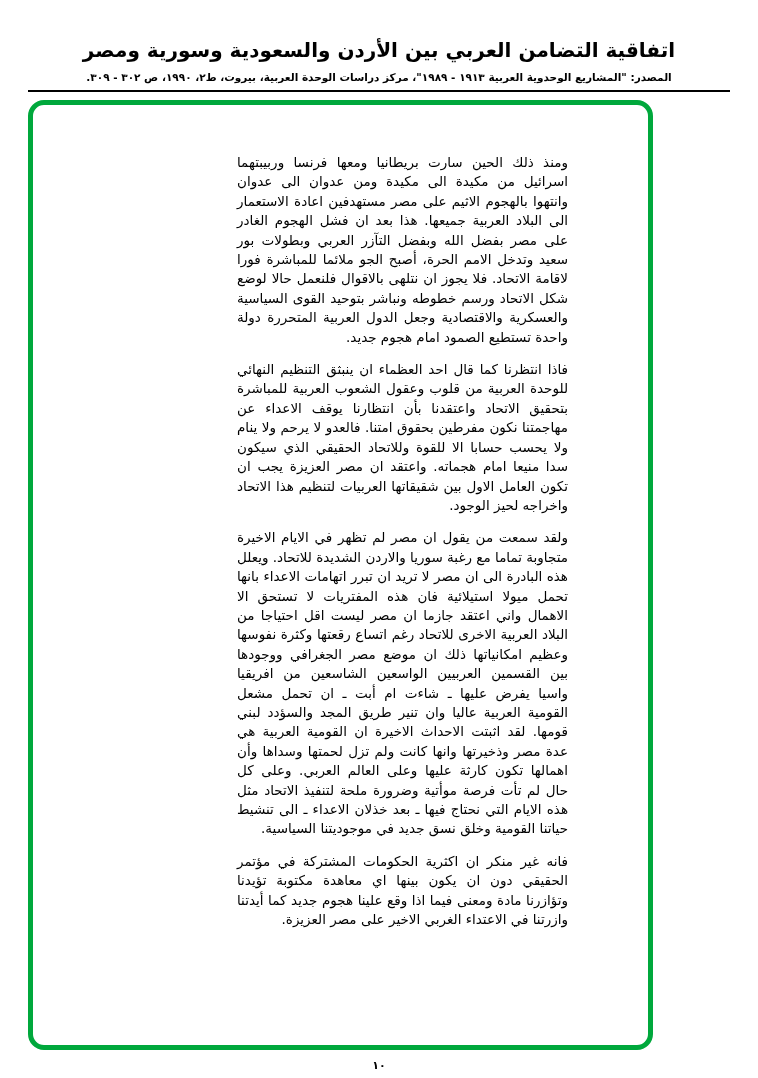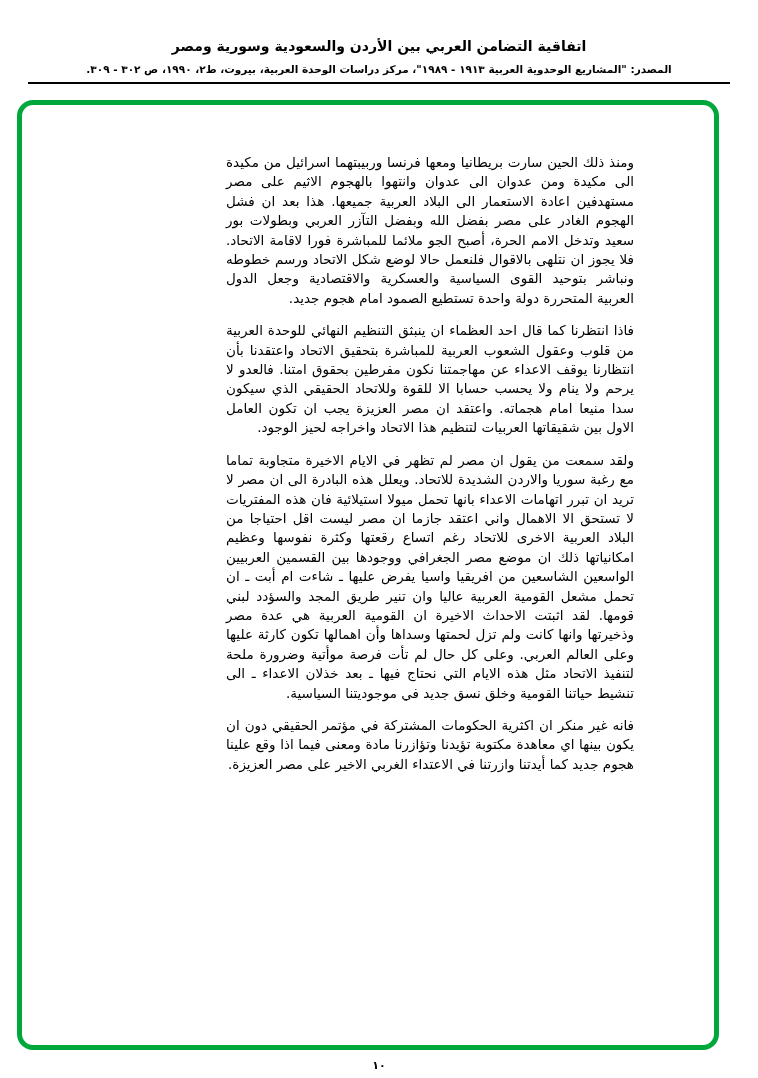--- a/index.html
+++ b/index.html
@@ -18,39 +18,39 @@
     font-family:"DejaVu Sans", sans-serif;
     color:var(--text-color);
     overflow:hidden;
   }
   .header{
     direction:rtl;
     text-align:center;
     padding-top:38px;
   }
   .title{
-    font-size:14px;
+    font-size:20px;
     font-weight:700;
     letter-spacing:0;
   }
   .source{
     font-size:10.5px;
     font-weight:700;
     margin-top:9px;
   }
   .rule{
     margin:7px 28px 0 28px;
     border-top:2px solid #000;
     height:0;
   }
   .green-box{
     position:absolute;
     top:100px;
-    left:17px;
-    width:702px;
+    left:28px;
+    width:625px;
     height:950px;
     border:5px solid var(--border-green);
     border-radius:16px;
     background:#fff;
     overflow:hidden;
   }
   .doc-body{
     direction:rtl;
     padding:48px 80px 20px 204px;
     font-size:13.5px;

